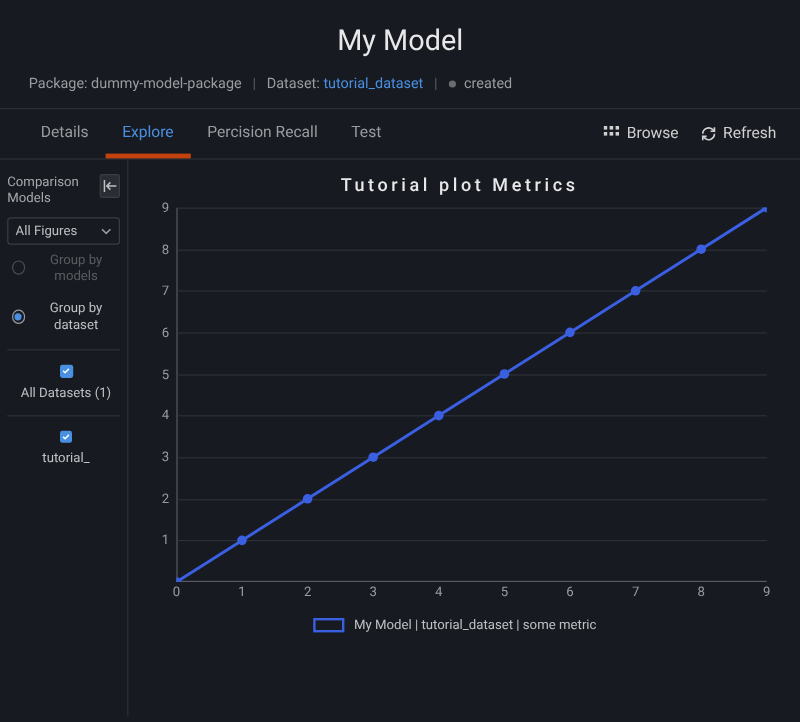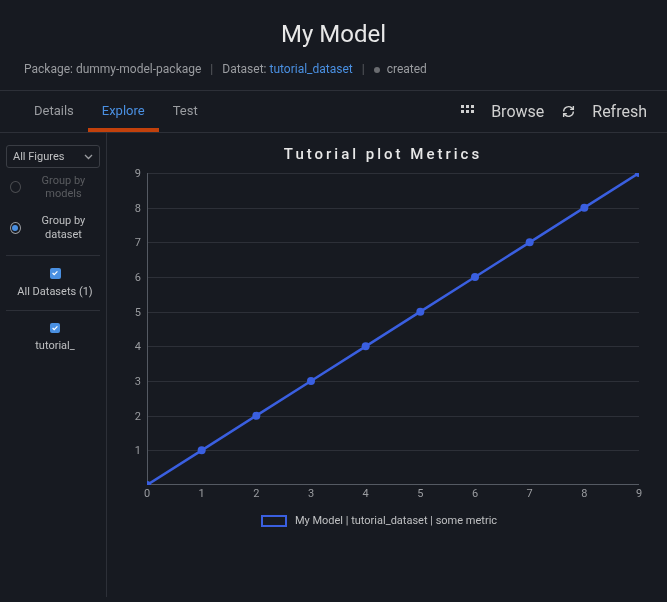--- a/index.html
+++ b/index.html
@@ -14,21 +14,21 @@
   .title { font-size: 24px; font-weight: 400; color: #e8e8e8; margin-bottom: 14px; text-align: center; }
   .meta { font-size: 12px; color: #9a9ca0; }
   .meta .link { color: #4a90e2; }
   .meta .sep { margin: 0 6px; color: #5a5c60; }
   .meta .dot { display:inline-block; width:6px; height:6px; border-radius:50%; background:#6a6c70; vertical-align:middle; margin-right:4px; }
 
   .tabbar { display:flex; padding: 0 20px; border-bottom: 1px solid #2d3038; height: 42px; }
   .tab { padding: 12px 14px; font-size: 13px; color: #9a9ca0; cursor:pointer; }
   .tab.active { color: #4a90e2; border-bottom: 4px solid #c2410c; }
   .tabbar .spacer { flex:1; }
-  .action { display:flex; align-items:center; gap:17px; font-size:16px; color:#d0d0d0; cursor:pointer; margin-left:18px; }
+  .action { display:flex; align-items:center; gap:6px; font-size:13px; color:#d0d0d0; cursor:pointer; margin-left:18px; }
   .icon { display:inline-flex; }
 
   .main { display:flex; height: calc(602px - 42px - 96px); }
   .sidebar { width: 106px; padding: 12px 6px; font-size: 12px; color:#bfc0c2; }
   .sidebar .hdr { display:flex; align-items:flex-start; gap:4px; margin-bottom:10px; }
   .sidebar .hdr-label { font-size:11px; color:#a8a9ab; }
   .collapse { background:#2a2d34; border:1px solid #3a3d44; width:22px; height:20px; display:flex; align-items:center; justify-content:center; cursor:pointer; border-radius:2px; }
   .select { border:1px solid #3a3d44; border-radius:3px; padding:4px 6px; display:flex; align-items:center; justify-content:space-between; font-size:11px; cursor:pointer; }
   .radio-row { display:flex; align-items:center; gap:6px; margin: 6px 0 14px 4px; }
   .radio-row.disabled { color:#5a5c60; }
@@ -68,20 +68,21 @@
     <span class="link">tutorial_dataset</span>
     <span class="sep">|</span>
     <span class="dot"></span>
     <span>created</span>
   </div>
 </div>
 
 <div class="tabbar">
   <div class="tab">Details</div>
   <div class="tab active">Explore</div>
+  <div class="tab">Percision Recall</div>
   <div class="tab">Test</div>
   <div class="spacer"></div>
   <div class="action">
     <span class="icon">
       <svg width="13" height="13" viewBox="0 0 13 13">
           <g fill="#d0d0d0">
             <rect x="0" y="0" width="3" height="3"></rect>
             <rect x="5" y="0" width="3" height="3"></rect>
             <rect x="10" y="0" width="3" height="3"></rect>
             <rect x="0" y="5" width="3" height="3"></rect>
@@ -100,20 +101,28 @@
           <path d="M3 22v-6h6"></path>
           <path d="M21 12a9 9 0 0 1-15 6.7L3 16"></path>
         </svg>
     </span>
     <span>Refresh</span>
   </div>
 </div>
 
 <div class="main">
   <div class="sidebar">
+    <div class="hdr">
+      <div class="hdr-label">Comparison Models</div>
+      <div class="collapse">
+        <svg width="12" height="10" viewBox="0 0 12 10">
+            <path d="M1 0v10M11 5H3M6 2L3 5l3 3" stroke="#bfc0c2" stroke-width="1.3" fill="none"></path>
+          </svg>
+      </div>
+    </div>
     <div class="select">
       <span>All Figures</span>
       <span><svg width="9" height="6" viewBox="0 0 9 6">
             <path d="M1 1l3.5 3.5L8 1" stroke="#9a9ca0" stroke-width="1.3" fill="none"></path>
           </svg></span>
     </div>
 
     <div class="radio-row disabled">
       <span class="radio disabled"></span>
       <span class="radio-label">Group by models</span>

